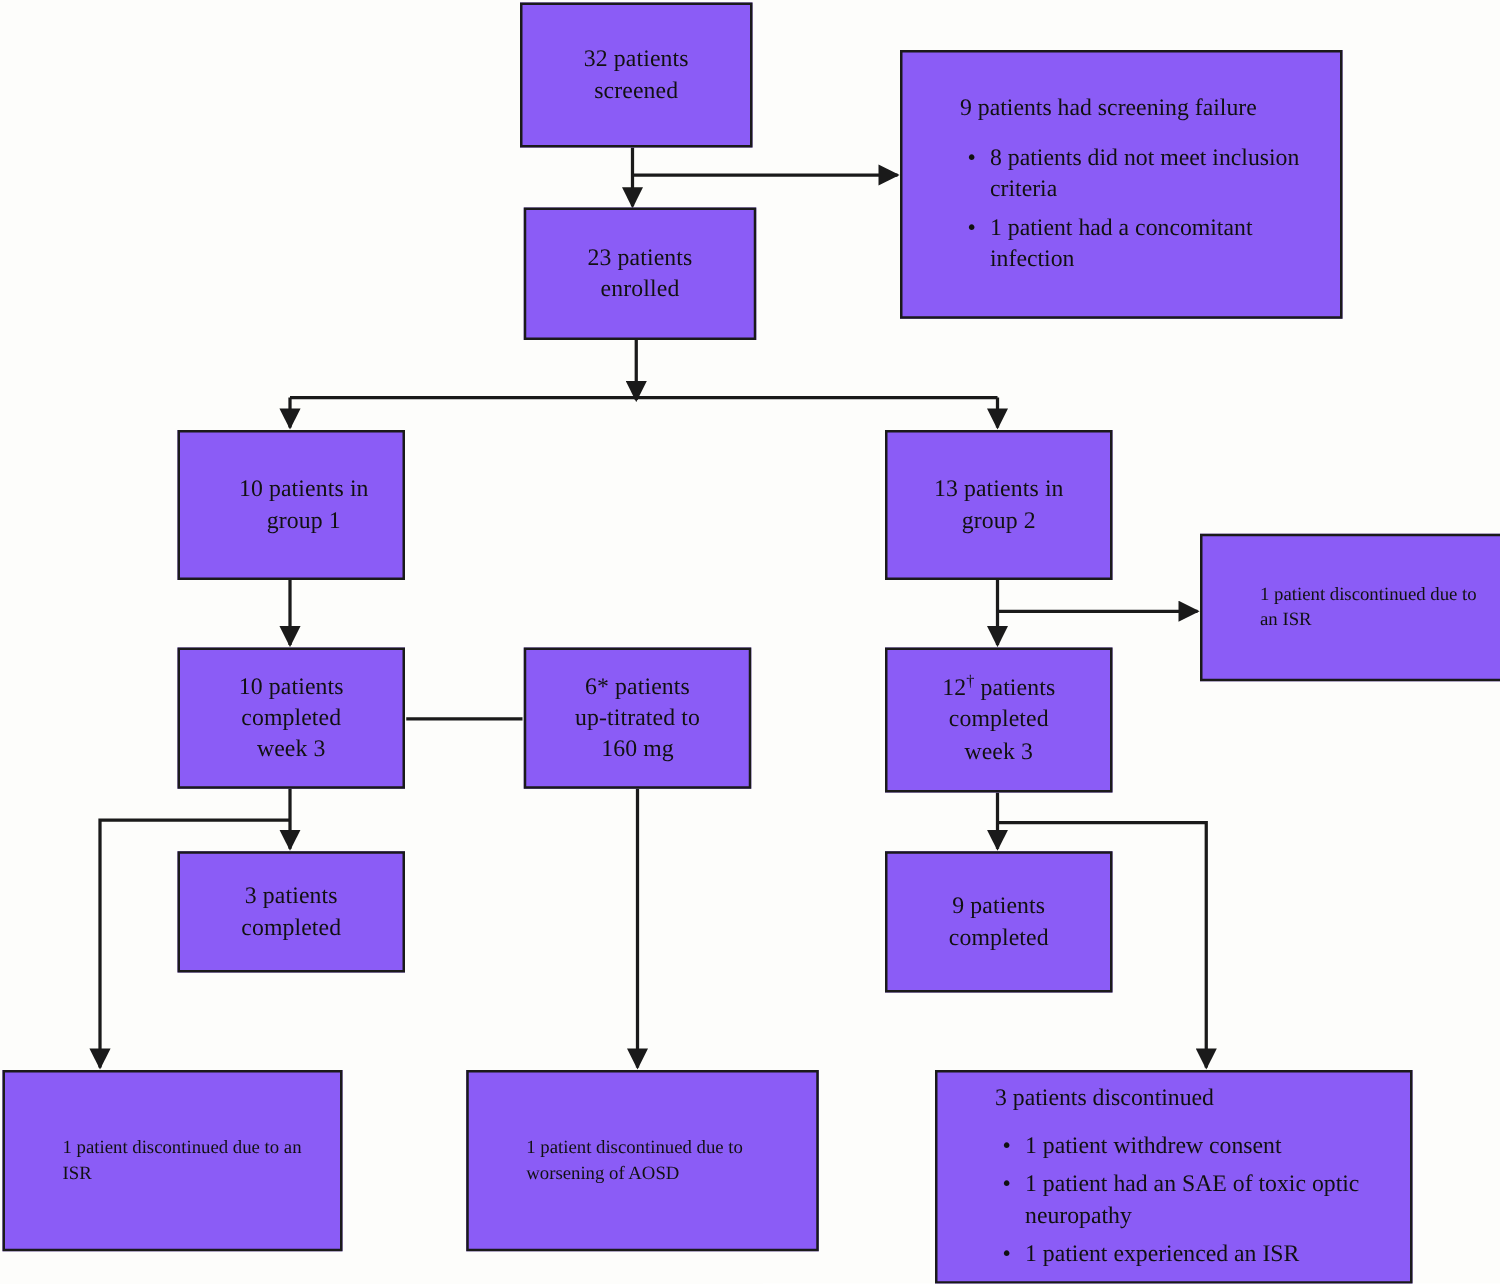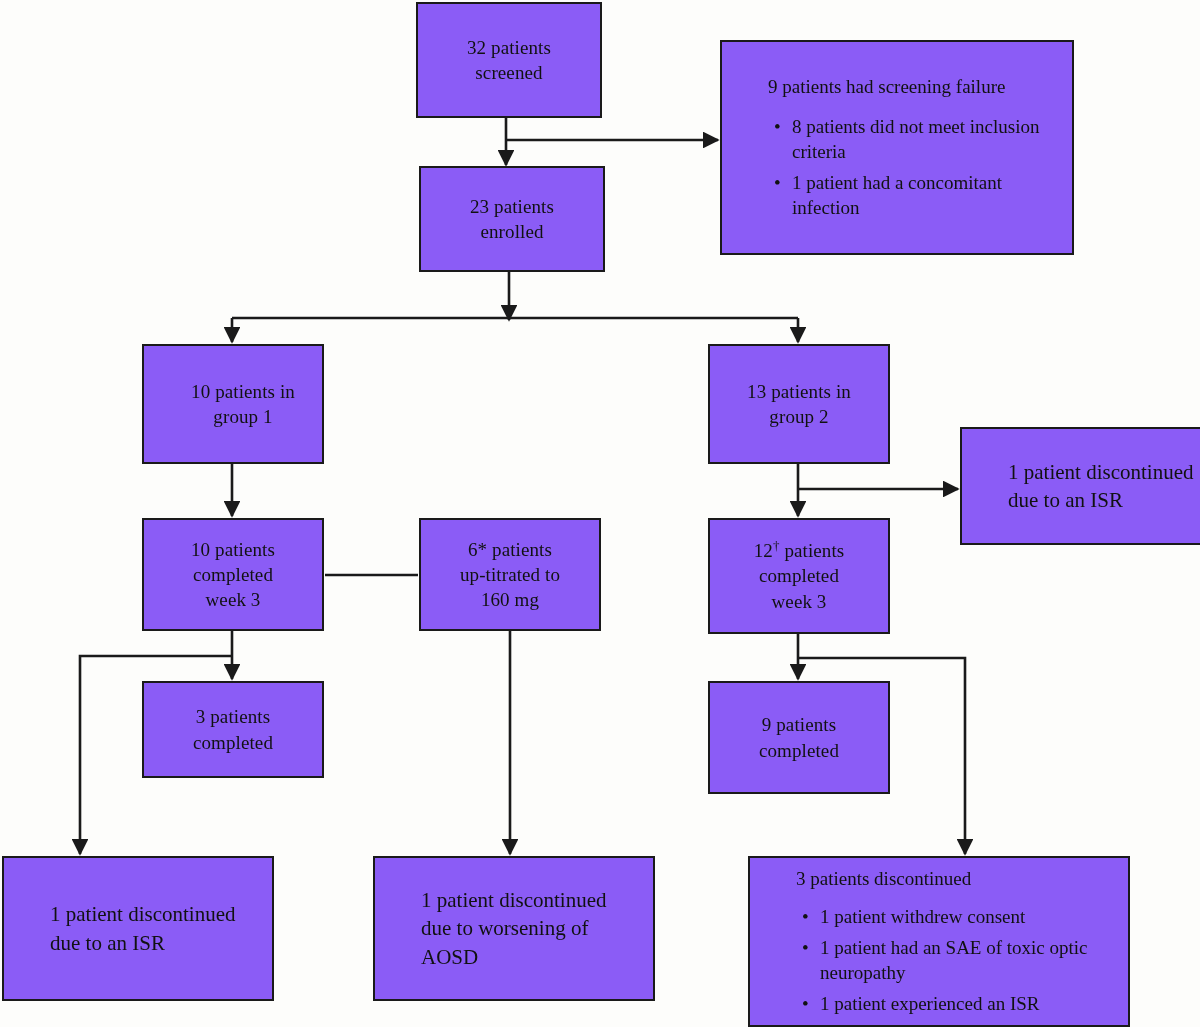--- a/index.html
+++ b/index.html
@@ -74,21 +74,21 @@
     margin-bottom: 6px;
     padding-left: 4px;
   }
   ul.bullets li:last-child { margin-bottom: 0; }
   ul.bullets li .dot {
     position: absolute;
     left: -14px;
     top: 0;
   }
   .para {
-    font-size: 21px;
+    font-size: 15px;
     line-height: 1.35;
   }
   sup.dag {
     font-size: 13px;
     vertical-align: super;
     line-height: 0;
   }
 </style>
 </head>
 <body>

